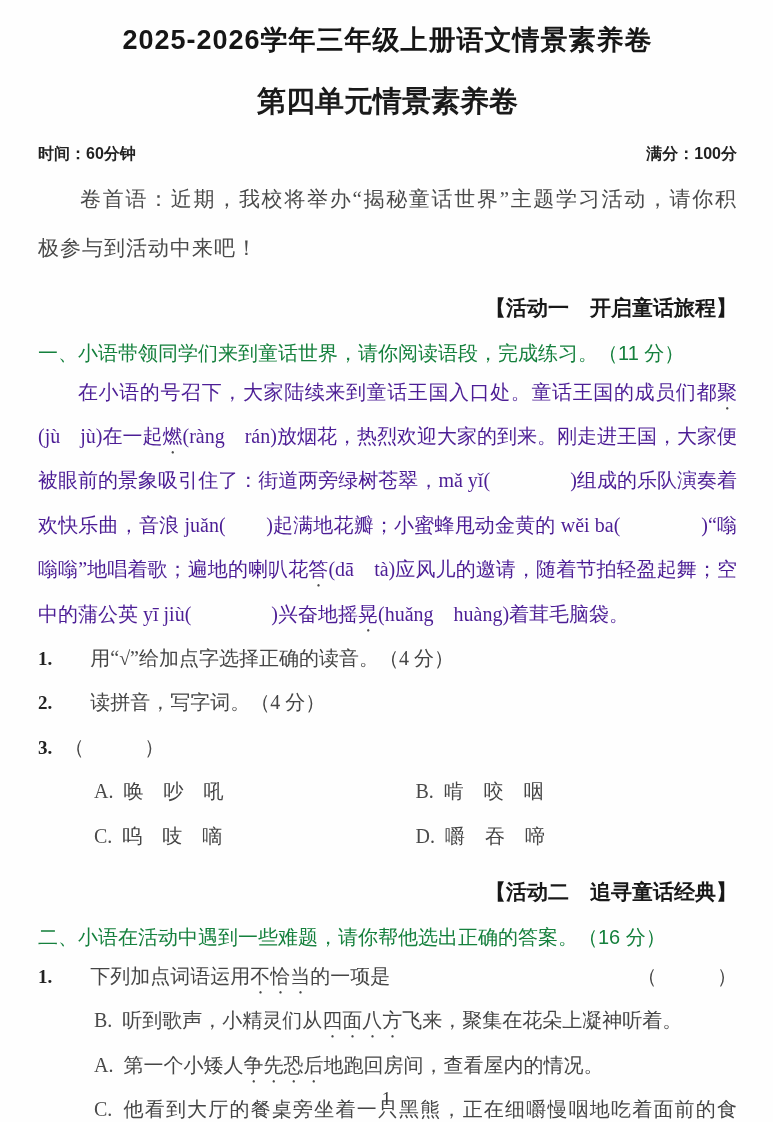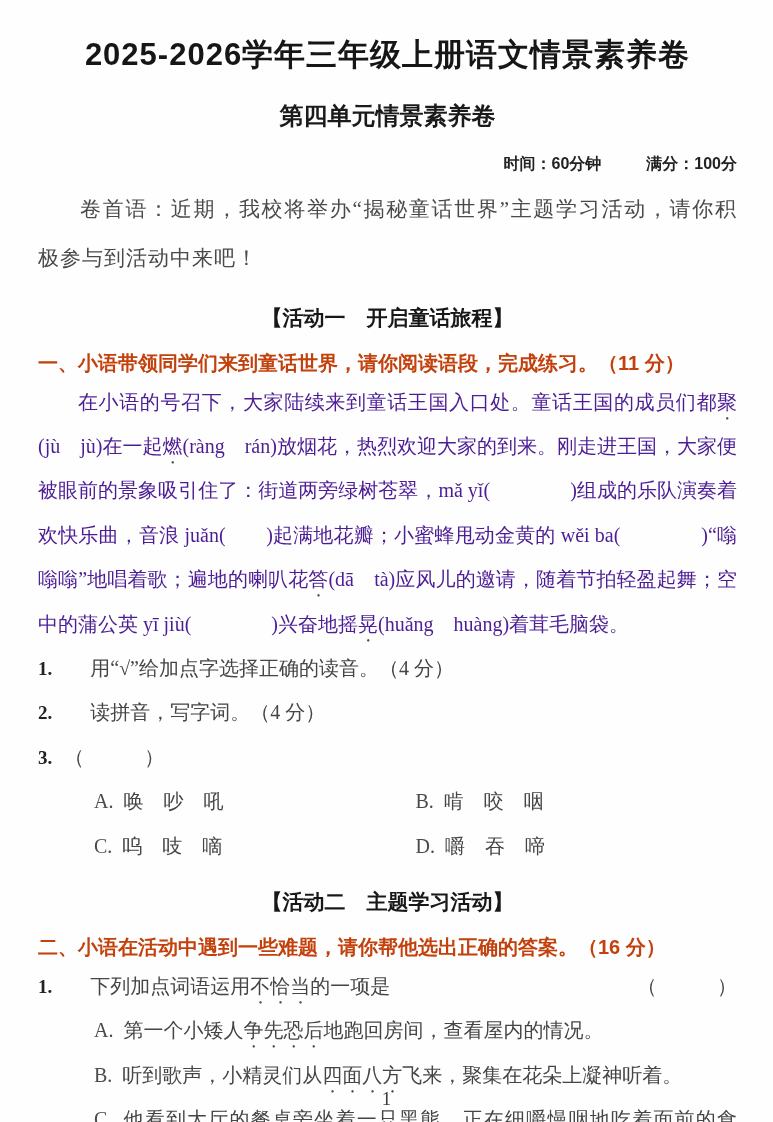--- a/index.html
+++ b/index.html
@@ -12,65 +12,64 @@
     background: #fefefe;
     overflow: hidden;
     padding: 22px 36px 0 38px;
     color: #3d3d3d;
     font-family: "Liberation Serif", "DejaVu Serif", serif;
   }
   .title {
     text-align: center;
     font-family: "Liberation Sans", "DejaVu Sans", sans-serif;
     font-weight: 700;
-    font-size: 31px;
+    font-size: 27px;
     letter-spacing: 1px;
     color: #161616;
-    margin-top: 12px;
   }
   .subtitle {
     text-align: center;
     font-family: "Liberation Sans", "DejaVu Sans", sans-serif;
     font-weight: 700;
-    font-size: 24px;
+    font-size: 29px;
     color: #1a1a1a;
     margin-top: 24px;
   }
   .meta {
     display: flex;
-    justify-content: flex-end;
-    gap: 45px;
+    justify-content: space-between;
+    gap: 64px;
     font-family: "Liberation Sans", "DejaVu Sans", sans-serif;
     font-weight: 700;
     font-size: 16px;
     color: #222;
     margin-top: 22px;
   }
   .intro {
     margin-top: 10px;
     font-size: 21px;
     line-height: 2.35;
     text-indent: 2em;
     text-align: justify;
     color: #4a4a4a;
     letter-spacing: 1px;
   }
   .act-heading {
-    text-align: center;
+    text-align: right;
     font-family: Liberation Sans, sans-serif;
     font-weight: 700;
     font-size: 21px;
     color: #181818;
     margin-top: 20px;
   }
   .sec-title {
     font-family: "Liberation Sans", "DejaVu Sans", sans-serif;
-    font-weight: 700;
+    font-weight: 400;
     font-size: 20px;
-    color: #c2410c;
+    color: #15803d;
     line-height: 1.7;
     margin-top: 14px;
   }
   .passage {
     font-size: 20px;
     line-height: 2.22;
     text-indent: 2em;
     text-align: justify;
     color: #4c1d95;
   }
@@ -165,35 +164,35 @@
       <span class="opt-label">B.</span><span>啃　咬　咽</span>
     </div>
     <div>
       <span class="opt-label">C.</span><span>呜　吱　嘀</span>
     </div>
     <div>
       <span class="opt-label">D.</span><span>嚼　吞　啼</span>
     </div>
   </div>
 
-  <div class="act-heading">【活动二　主题学习活动】</div>
+  <div class="act-heading">【活动二　追寻童话经典】</div>
 
   <div class="sec-title">二、小语在活动中遇到一些难题，请你帮他选出正确的答案。（16 分）</div>
 
   <div class="q-line">
     <span class="q-no">1.</span>
     <span class="q-text"><span>下列加点词语运用</span><span class="em">不恰当</span><span>的一项是</span></span>
     <span class="bracket">（　　　）</span>
   </div>
 
   <div class="opt-row">
-    <span class="opt-label">A.</span><span><span>第一个小矮人</span><span class="em">争先恐后</span><span>地跑回房间，查看屋内的情况。</span></span>
+    <span class="opt-label">B.</span><span><span>听到歌声，小精灵们从</span><span class="em">四面八方</span><span>飞来，聚集在花朵上凝神听着。</span></span>
   </div>
   <div class="opt-row">
-    <span class="opt-label">B.</span><span><span>听到歌声，小精灵们从</span><span class="em">四面八方</span><span>飞来，聚集在花朵上凝神听着。</span></span>
+    <span class="opt-label">A.</span><span><span>第一个小矮人</span><span class="em">争先恐后</span><span>地跑回房间，查看屋内的情况。</span></span>
   </div>
   <div class="opt-row">
     <span class="opt-label">C.</span><span><span>他看到大厅的餐桌旁坐着一只黑熊，正在</span><span class="em">细嚼慢咽</span><span>地吃着面前的食物。</span></span>
   </div>
 
   <div class="footer">1</div>
 
 </div>
 
 </body></html>

